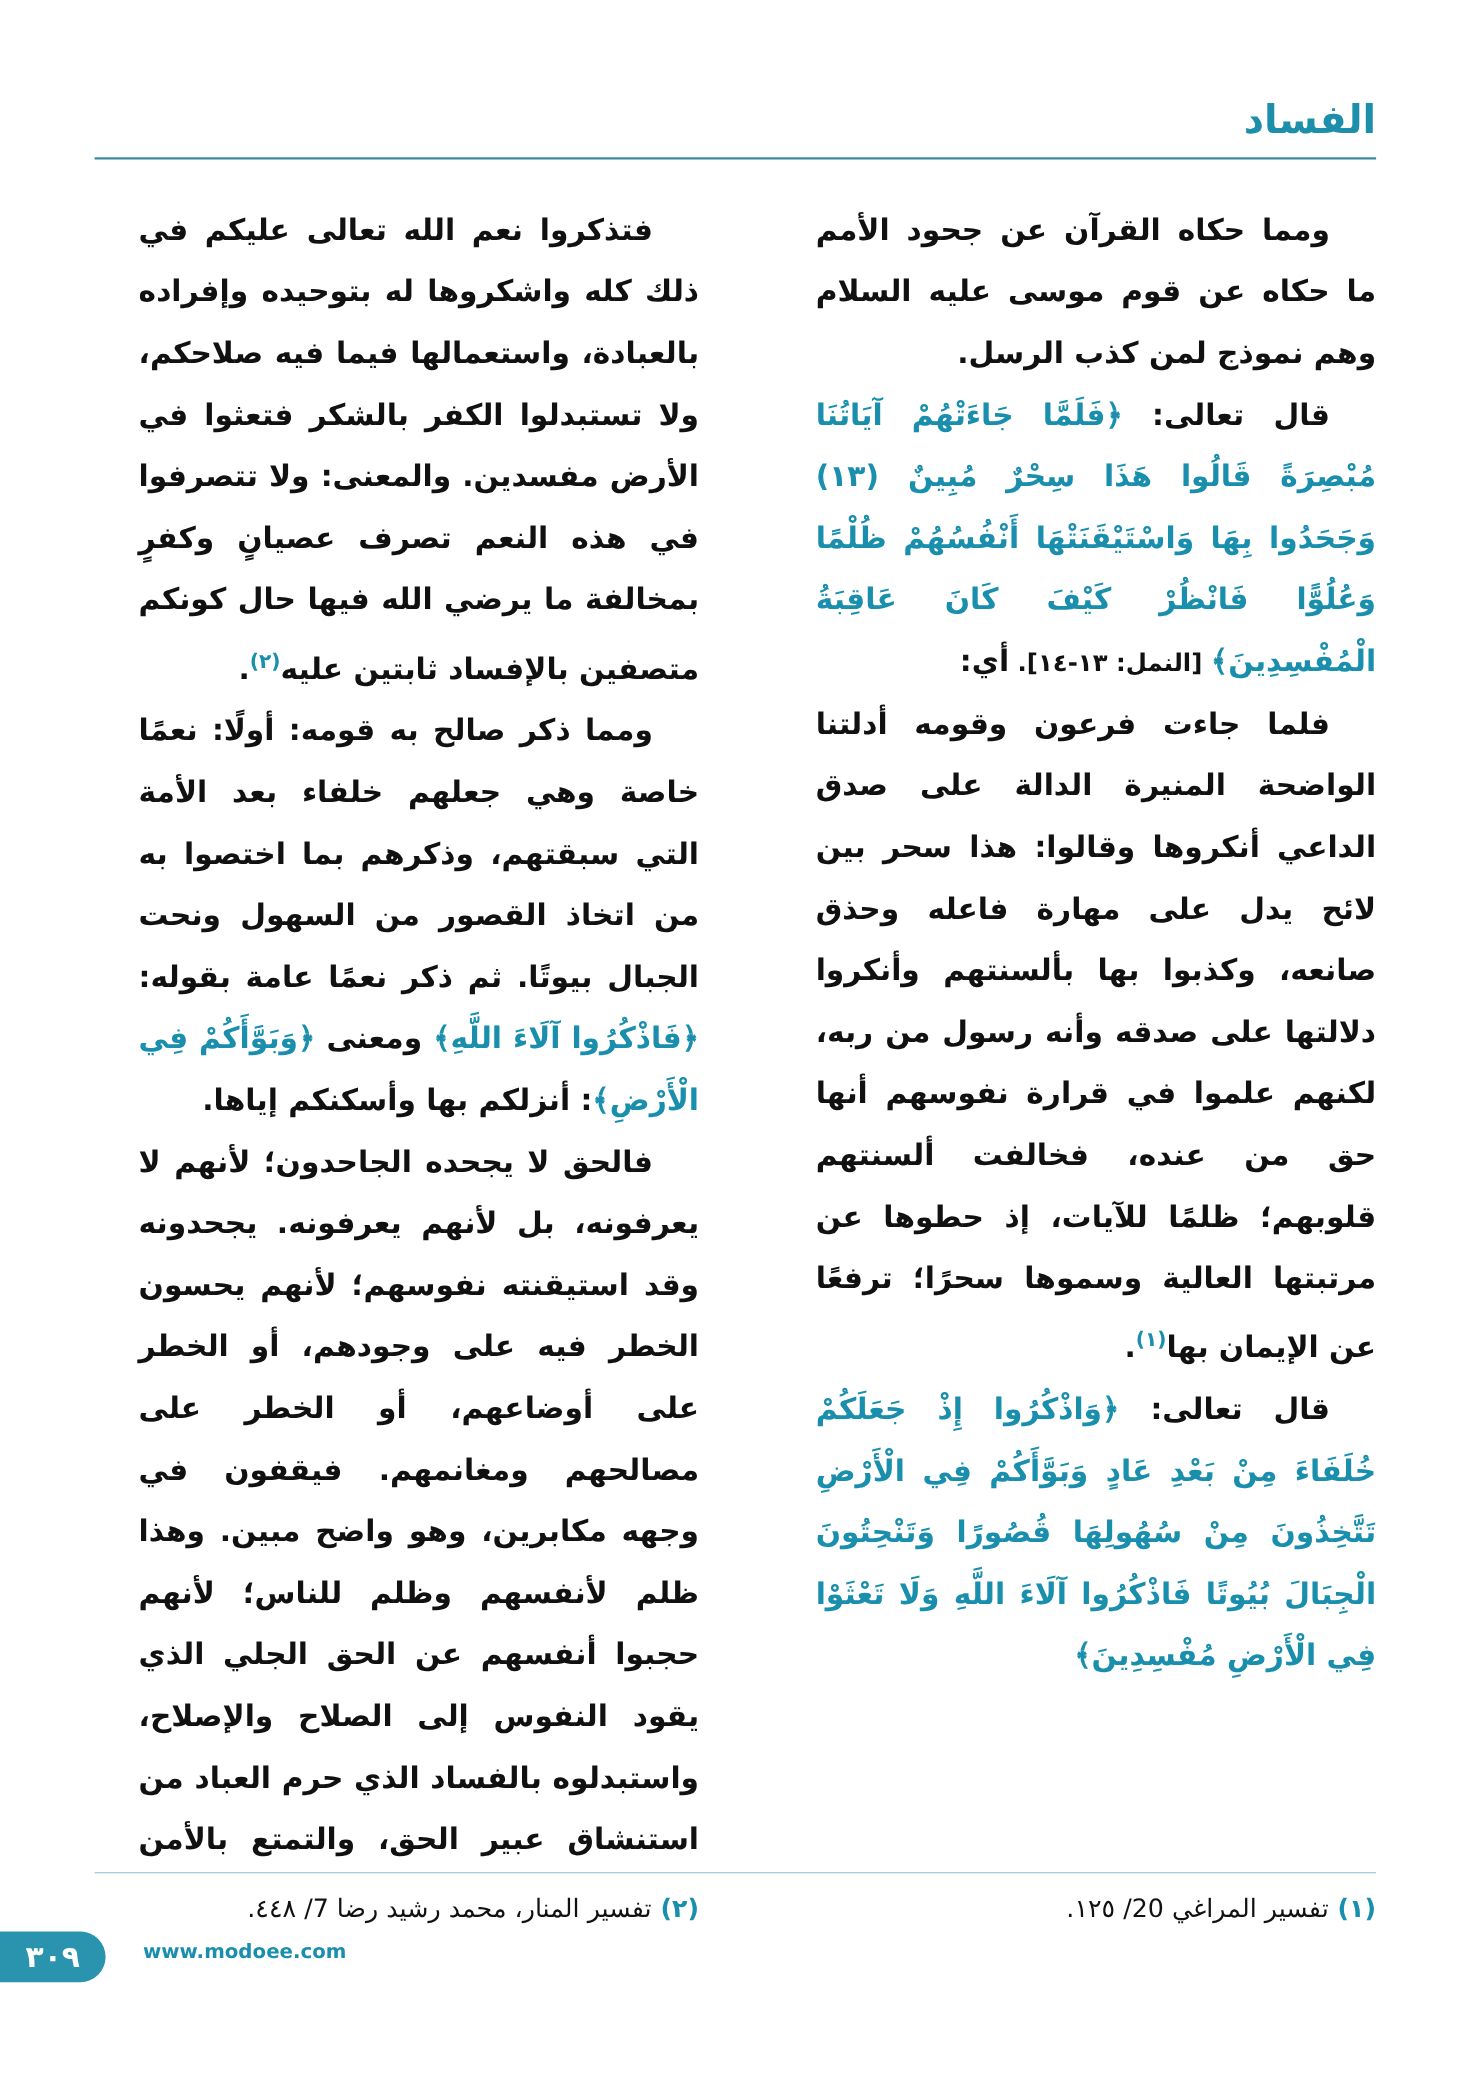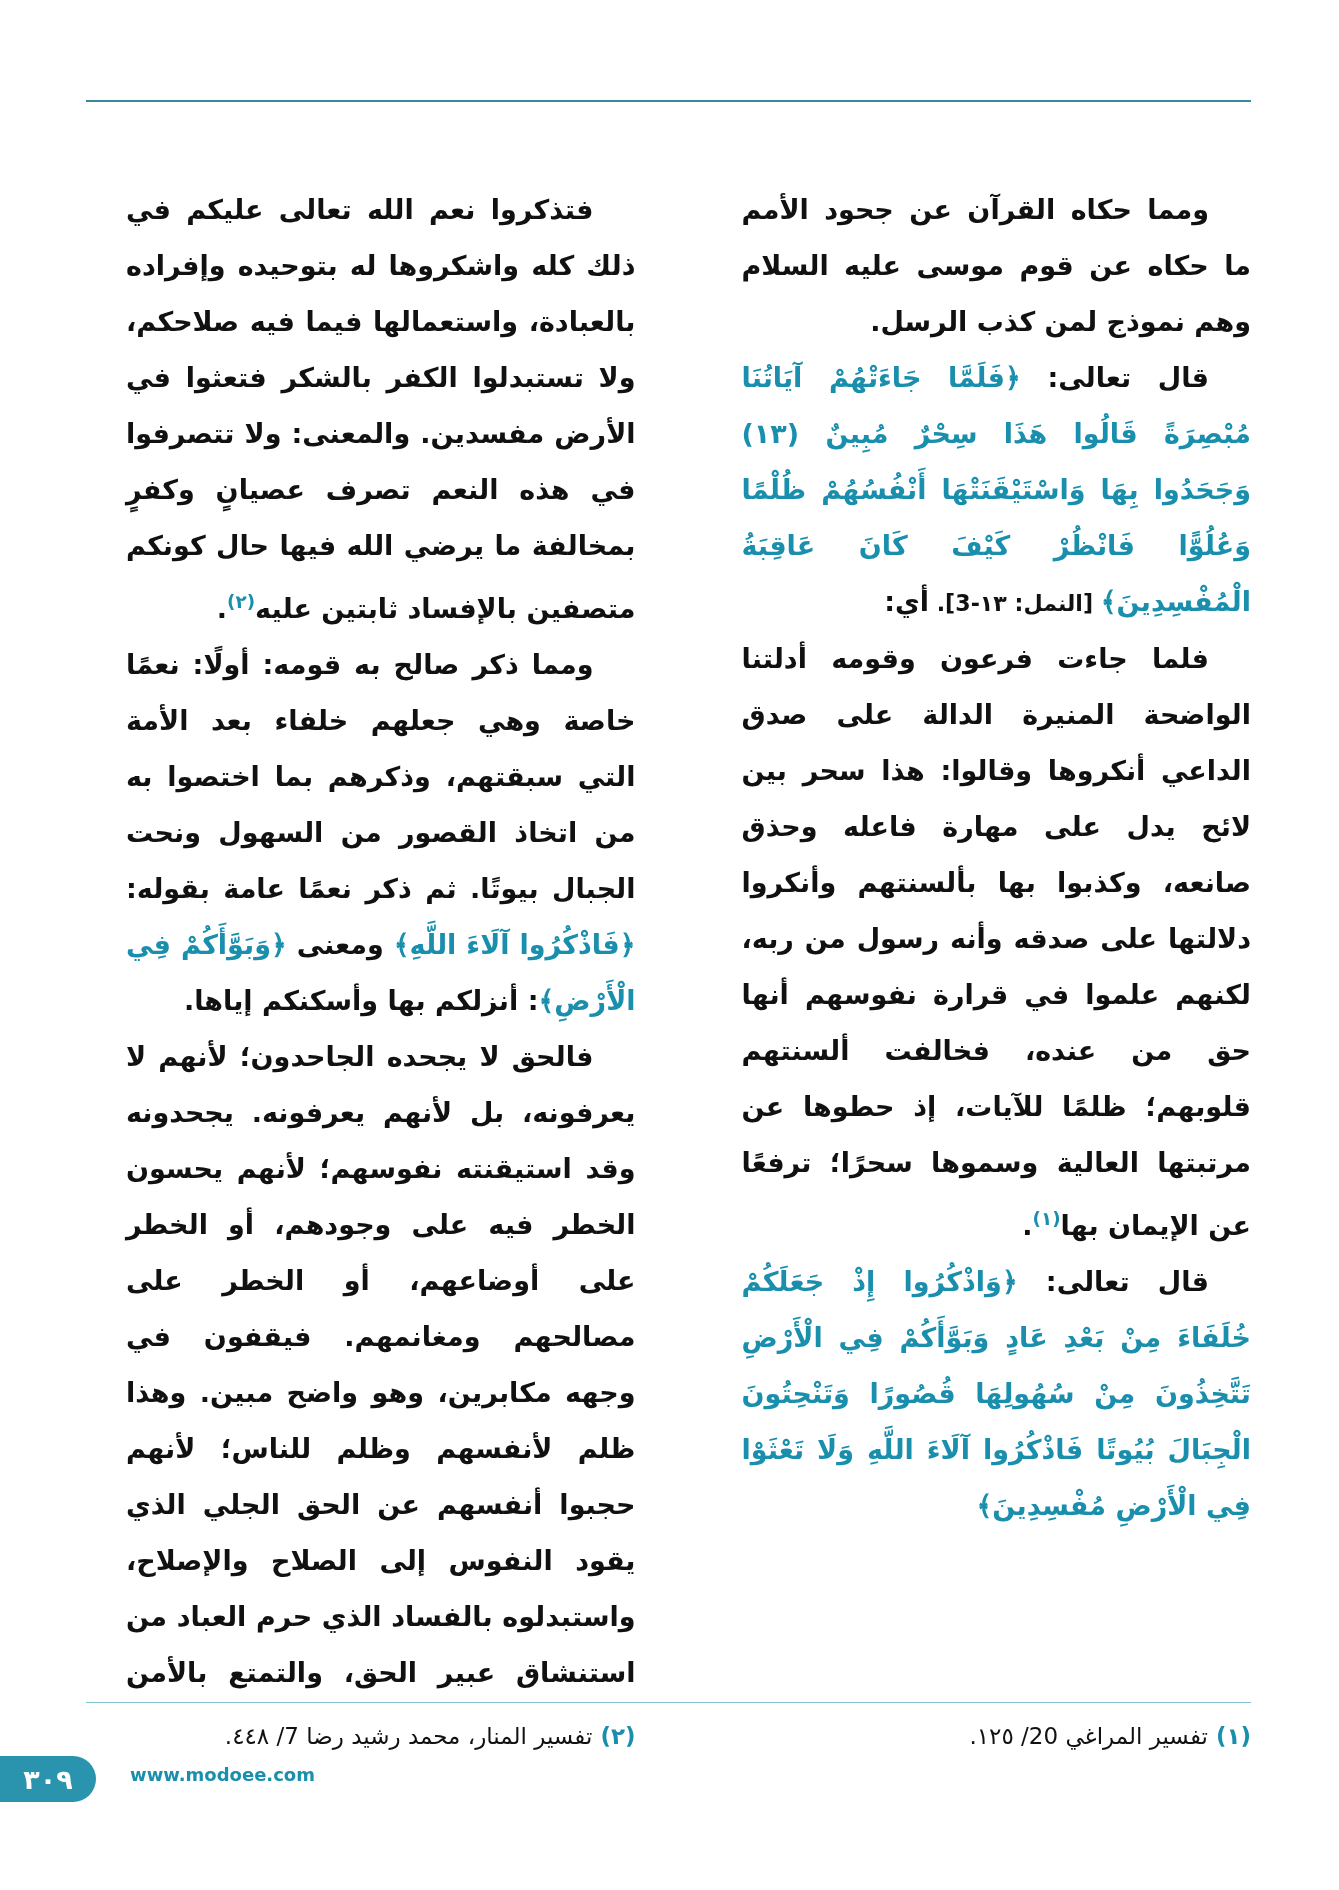--- a/index.html
+++ b/index.html
@@ -133,27 +133,28 @@
     direction: ltr;
     text-decoration: none;
   }
 </style>
 </head>
 <body>
 
 <div class="page">
 
   <header class="page-header">
+    <h1 class="page-title">الفساد</h1>
     <div class="header-rule"></div>
   </header>
 
   <main class="columns">
     <section class="col">
         <p class="para"><span class="seg-normal">ومما حكاه القرآن عن جحود الأمم ما حكاه عن قوم موسى عليه السلام وهم نموذج لمن كذب الرسل.</span></p>
-        <p class="para"><span class="seg-normal">قال تعالى: </span><span class="seg-quran">﴿فَلَمَّا جَاءَتْهُمْ آيَاتُنَا مُبْصِرَةً قَالُوا هَذَا سِحْرٌ مُبِينٌ (١٣) وَجَحَدُوا بِهَا وَاسْتَيْقَنَتْهَا أَنْفُسُهُمْ ظُلْمًا وَعُلُوًّا فَانْظُرْ كَيْفَ كَانَ عَاقِبَةُ الْمُفْسِدِينَ﴾</span><span class="seg-ref"> [النمل: ١٣-3]. </span><span class="seg-normal">أي:</span></p>
+        <p class="para"><span class="seg-normal">قال تعالى: </span><span class="seg-quran">﴿فَلَمَّا جَاءَتْهُمْ آيَاتُنَا مُبْصِرَةً قَالُوا هَذَا سِحْرٌ مُبِينٌ (١٣) وَجَحَدُوا بِهَا وَاسْتَيْقَنَتْهَا أَنْفُسُهُمْ ظُلْمًا وَعُلُوًّا فَانْظُرْ كَيْفَ كَانَ عَاقِبَةُ الْمُفْسِدِينَ﴾</span><span class="seg-ref"> [النمل: ١٣-١٤]. </span><span class="seg-normal">أي:</span></p>
         <p class="para"><span class="seg-normal">فلما جاءت فرعون وقومه أدلتنا الواضحة المنيرة الدالة على صدق الداعي أنكروها وقالوا: هذا سحر بين لائح يدل على مهارة فاعله وحذق صانعه، وكذبوا بها بألسنتهم وأنكروا دلالتها على صدقه وأنه رسول من ربه، لكنهم علموا في قرارة نفوسهم أنها حق من عنده، فخالفت ألسنتهم قلوبهم؛ ظلمًا للآيات، إذ حطوها عن مرتبتها العالية وسموها سحرًا؛ ترفعًا عن الإيمان بها</span><span class="seg-fn">(١)</span><span class="seg-normal">.</span></p>
         <p class="para"><span class="seg-normal">قال تعالى: </span><span class="seg-quran">﴿وَاذْكُرُوا إِذْ جَعَلَكُمْ خُلَفَاءَ مِنْ بَعْدِ عَادٍ وَبَوَّأَكُمْ فِي الْأَرْضِ تَتَّخِذُونَ مِنْ سُهُولِهَا قُصُورًا وَتَنْحِتُونَ الْجِبَالَ بُيُوتًا فَاذْكُرُوا آلَاءَ اللَّهِ وَلَا تَعْثَوْا فِي الْأَرْضِ مُفْسِدِينَ﴾</span></p>
       </section>
     <section class="col">
         <p class="para"><span class="seg-normal">فتذكروا نعم الله تعالى عليكم في ذلك كله واشكروها له بتوحيده وإفراده بالعبادة، واستعمالها فيما فيه صلاحكم، ولا تستبدلوا الكفر بالشكر فتعثوا في الأرض مفسدين. والمعنى: ولا تتصرفوا في هذه النعم تصرف عصيانٍ وكفرٍ بمخالفة ما يرضي الله فيها حال كونكم متصفين بالإفساد ثابتين عليه</span><span class="seg-fn">(٢)</span><span class="seg-normal">.</span></p>
         <p class="para"><span class="seg-normal">ومما ذكر صالح به قومه: أولًا: نعمًا خاصة وهي جعلهم خلفاء بعد الأمة التي سبقتهم، وذكرهم بما اختصوا به من اتخاذ القصور من السهول ونحت الجبال بيوتًا. ثم ذكر نعمًا عامة بقوله: </span><span class="seg-quran">﴿فَاذْكُرُوا آلَاءَ اللَّهِ﴾</span><span class="seg-normal"> ومعنى </span><span class="seg-quran">﴿وَبَوَّأَكُمْ فِي الْأَرْضِ﴾</span><span class="seg-normal">: أنزلكم بها وأسكنكم إياها.</span></p>
         <p class="para"><span class="seg-normal">فالحق لا يجحده الجاحدون؛ لأنهم لا يعرفونه، بل لأنهم يعرفونه. يجحدونه وقد استيقنته نفوسهم؛ لأنهم يحسون الخطر فيه على وجودهم، أو الخطر على أوضاعهم، أو الخطر على مصالحهم ومغانمهم. فيقفون في وجهه مكابرين، وهو واضح مبين. وهذا ظلم لأنفسهم وظلم للناس؛ لأنهم حجبوا أنفسهم عن الحق الجلي الذي يقود النفوس إلى الصلاح والإصلاح، واستبدلوه بالفساد الذي حرم العباد من استنشاق عبير الحق، والتمتع بالأمن والسعادة في ظل الحرية التي يتيحها الإسلام وفق ضوابط الشريعة.</span></p>
       </section>
   </main>
 

